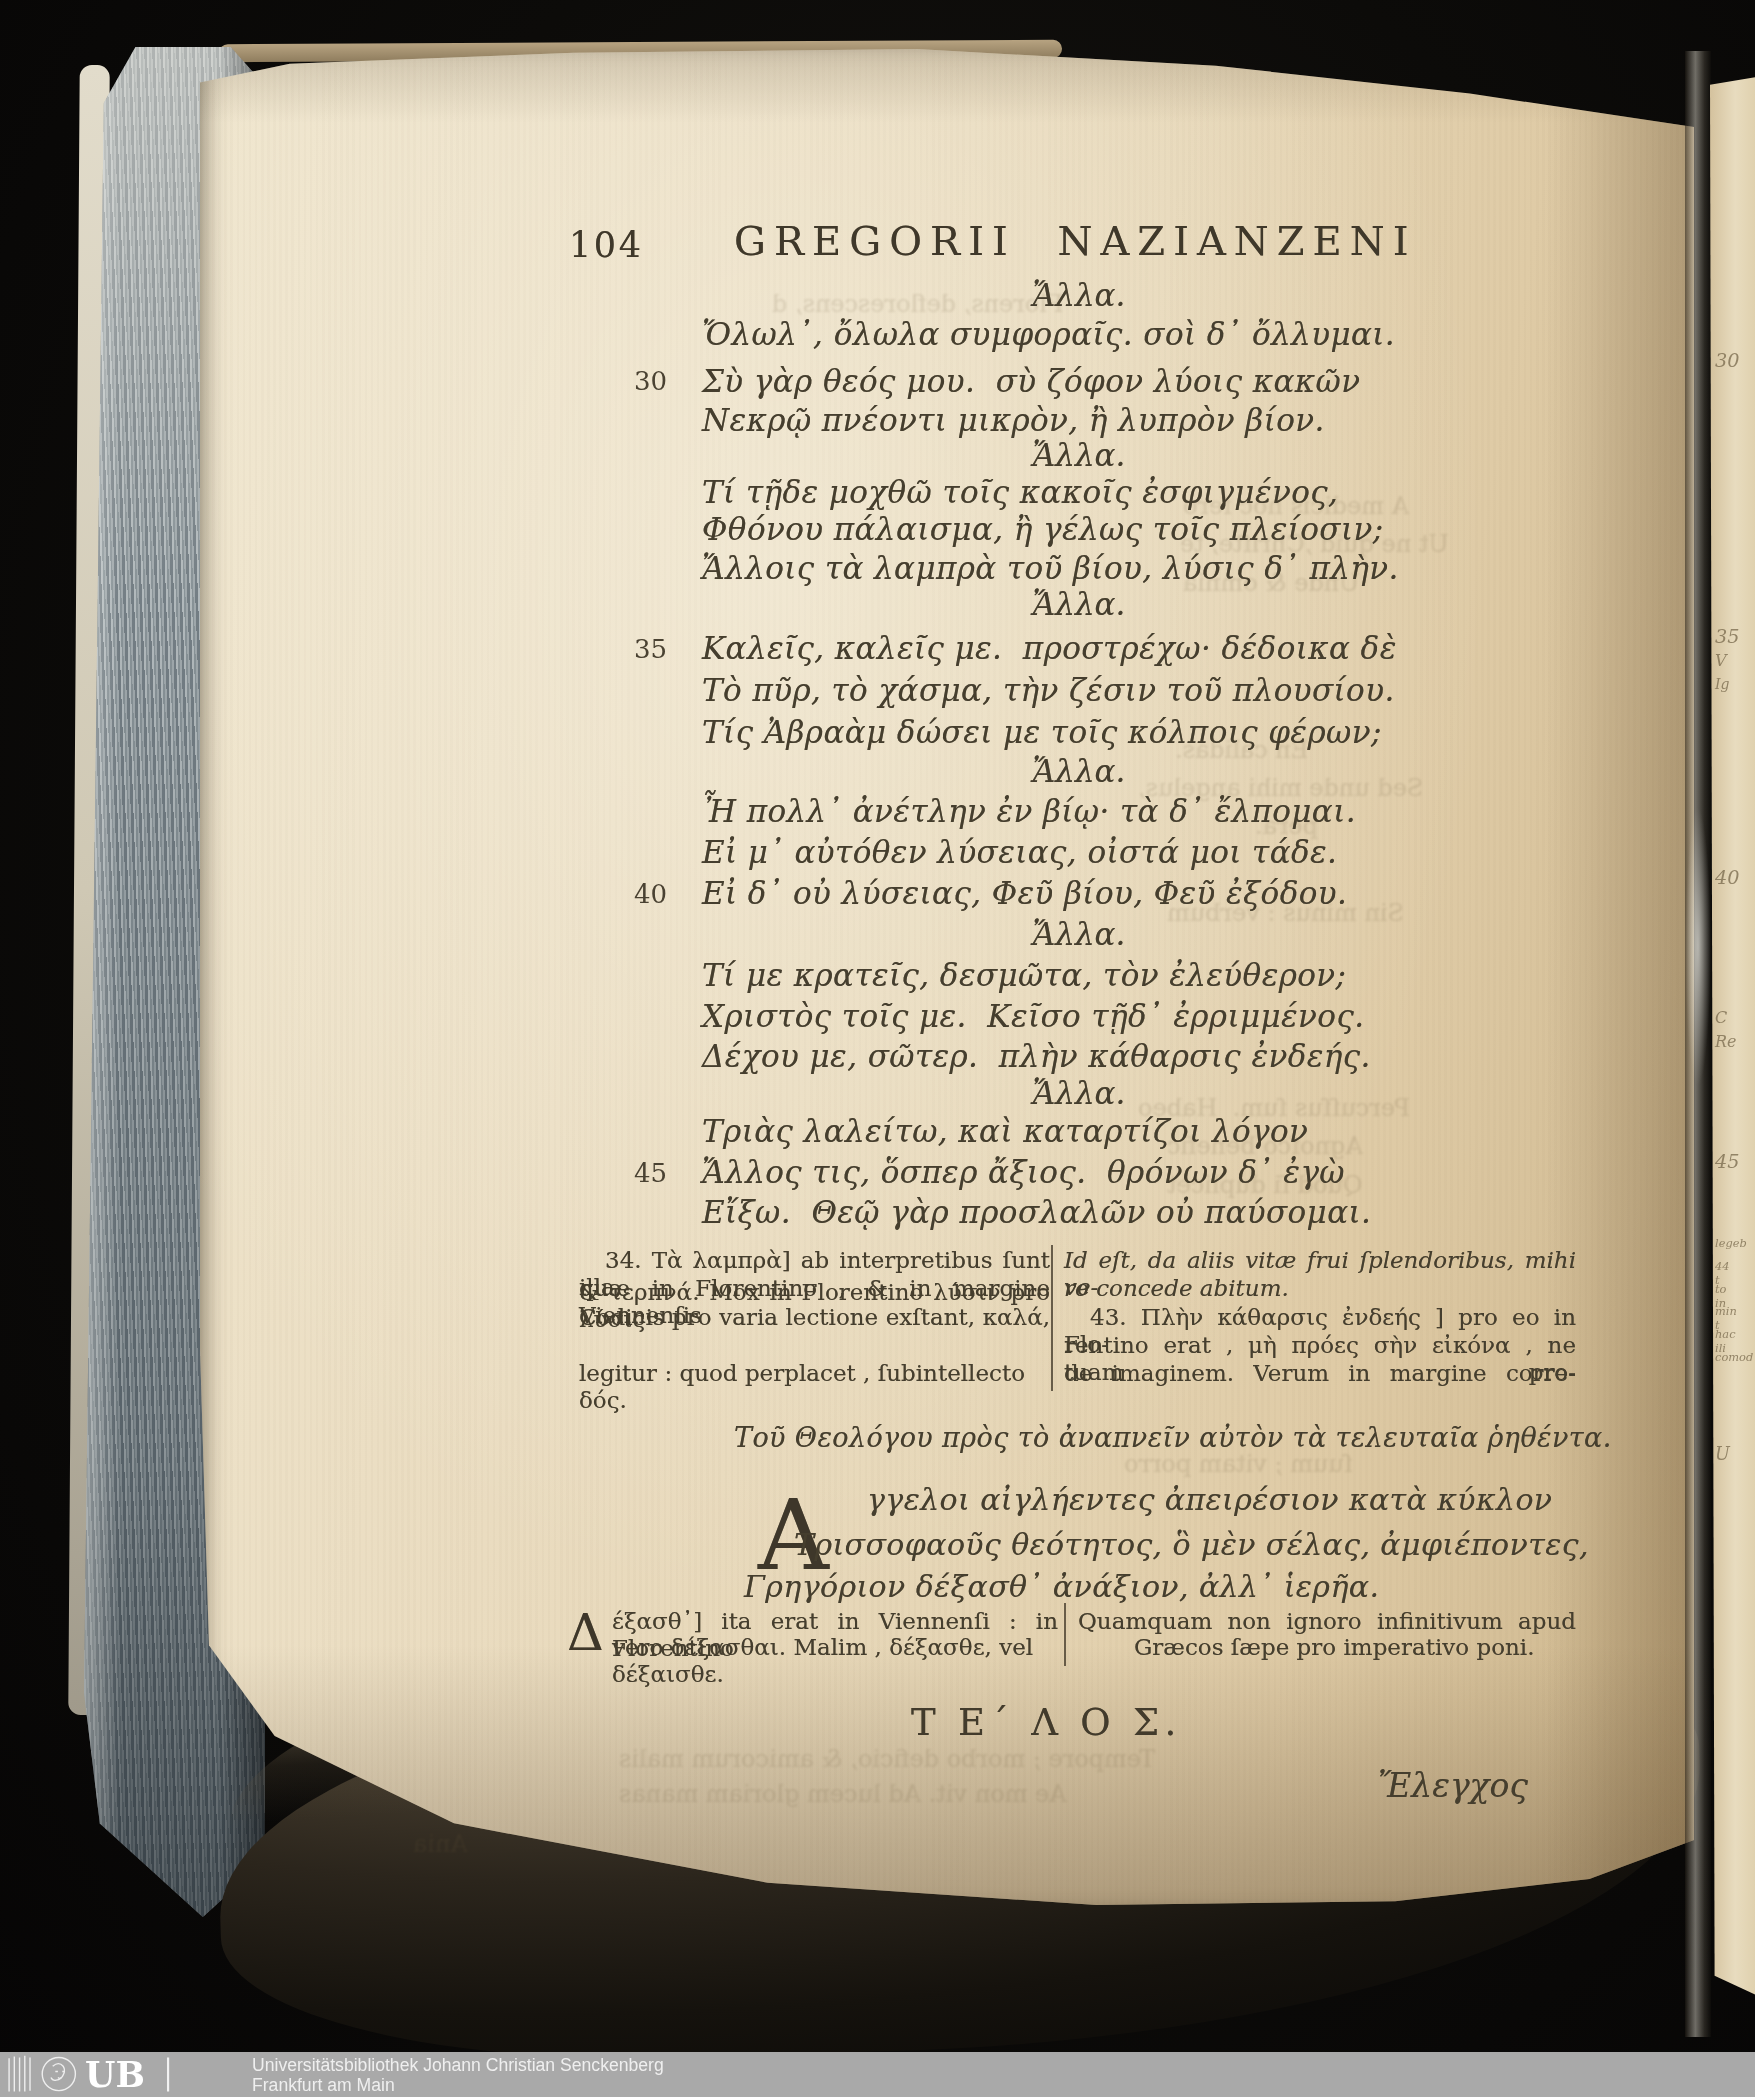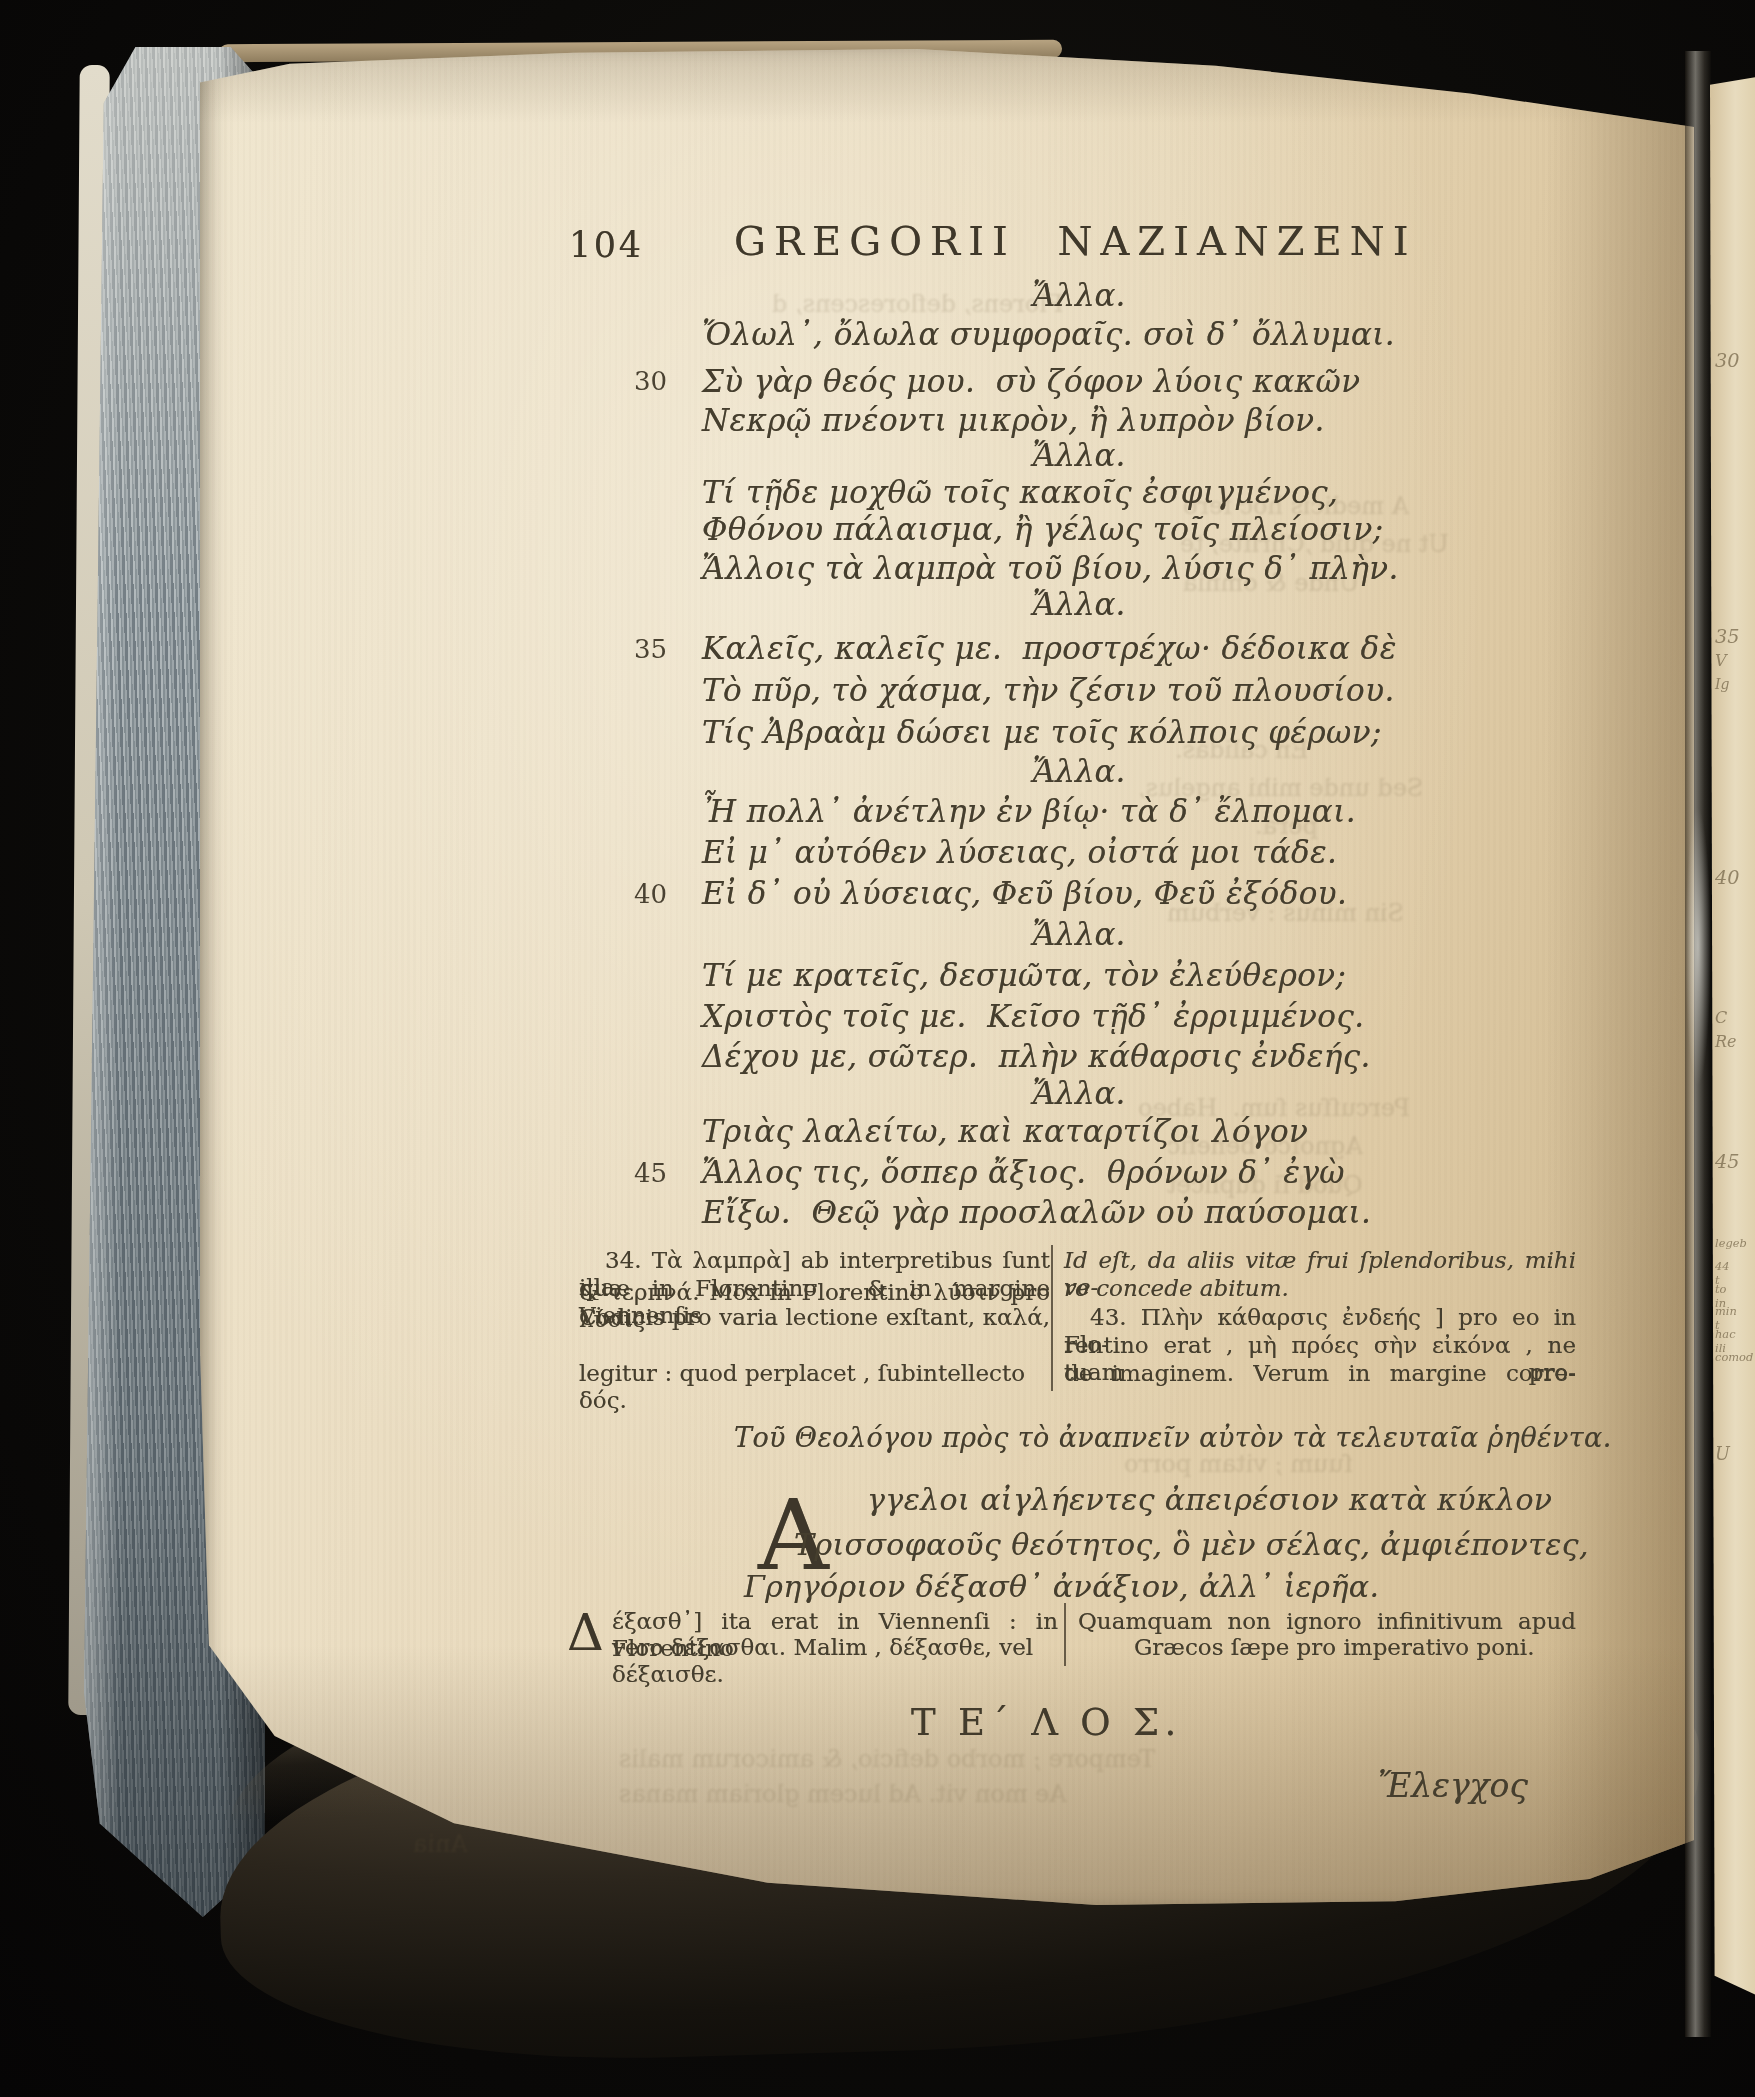--- a/index.html
+++ b/index.html
@@ -172,14 +172,30 @@
       <div class="sliver-mark" style="left: 1715px; top: 1150px; font-size: 19.3px;">45</div>
       <div class="sliver-mark" style="left: 1715px; top: 1236px; font-size: 11.4px;">legeb</div>
       <div class="sliver-mark" style="left: 1715px; top: 1259px; font-size: 11.4px;">44 t</div>
       <div class="sliver-mark" style="left: 1715px; top: 1282px; font-size: 11.4px;">to in</div>
       <div class="sliver-mark" style="left: 1715px; top: 1304px; font-size: 11.4px;">min t</div>
       <div class="sliver-mark" style="left: 1715px; top: 1327px; font-size: 11.4px;">hac ili</div>
       <div class="sliver-mark" style="left: 1715px; top: 1350px; font-size: 11.4px;">comod</div>
       <div class="sliver-mark" style="left: 1715px; top: 1444px; font-size: 17.6px;">U</div>
     </div>
 
+  <div id="lib-bar" class="abs">
+    <svg id="lib-logo" width="230" height="41" viewBox="0 0 262 47">
+      <g stroke="#f2f2f2" stroke-width="1.6" fill="none" opacity="0.95">
+        <path d="M5 5v38M11 3v40M17 4v39M23 2v41M29 4v38"></path>
+        <circle cx="62" cy="23" r="19"></circle>
+        <path d="M55 14q7-6 12 0q3 5 0 10q-2 5 -8 6q-4 1 -6 -3"></path>
+        <path d="M58 20h3M66 20h3M61 27q2 2 4 0"></path>
+      </g>
+      <text x="92" y="38" font-family="DejaVu Serif, Liberation Serif, serif" font-weight="bold" font-size="40" fill="#ffffff">UB</text>
+      <rect x="186" y="4" width="2.5" height="39" fill="#f2f2f2"></rect>
+    </svg>
+    <div id="lib-text">
+      <div>Universitätsbibliothek Johann Christian Senckenberg</div>
+      <div>Frankfurt am Main</div>
+    </div>
+  </div>
 </div>
 
 
 </body></html>

